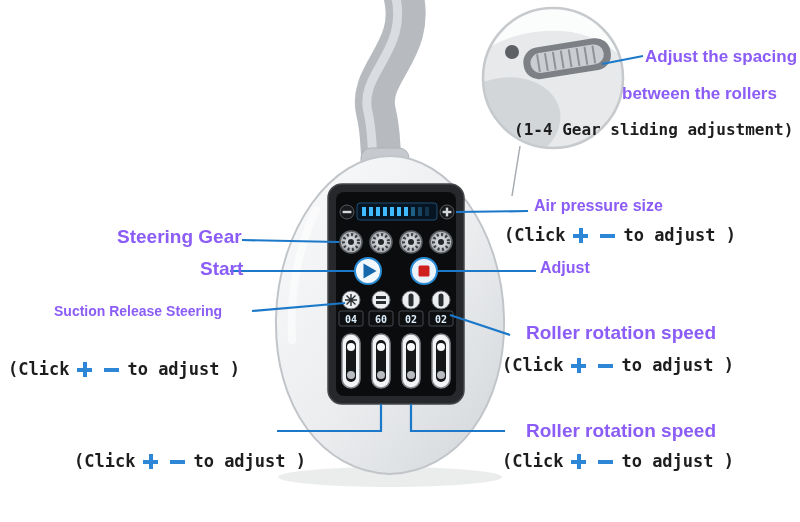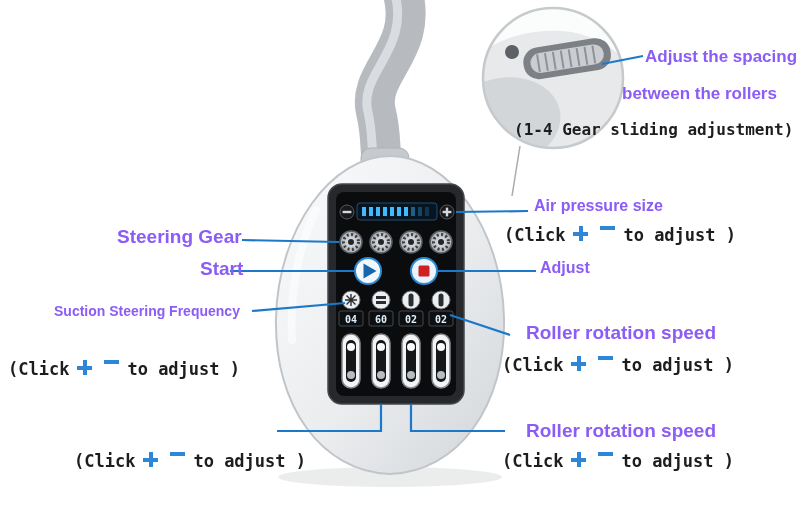--- a/index.html
+++ b/index.html
@@ -8,21 +8,21 @@
     overflow:hidden; font-family:"Liberation Sans", sans-serif;
   }
   .art { position:absolute; left:0; top:0; width:800px; height:522px; }
   .label { position:absolute; white-space:nowrap; line-height:1.15; }
   .blue  { color:#8b5cf6; font-weight:bold; font-family:"Liberation Sans", sans-serif; }
   .mono  { font-family:"DejaVu Sans Mono","Liberation Mono",monospace; color:#1d1d1d; font-weight:bold; }
   .fs19 { font-size:19px;margin-left:14px; }
   .fs17 { font-size:17px; }
   .fs16 { font-size:16px; }
   .fs14 { font-size:14px; }
-  .clickline { display:flex; align-items:flex-start; }
+  .clickline { display:flex; align-items:center; }
   .icon-plus {
     position:relative; display:inline-block; width:15px; height:15px;
     margin:0 6px 0 8px; flex:0 0 auto;
   }
   .icon-plus::before {
     content:""; position:absolute; left:0; top:5.5px; width:15px; height:4px; background:#2e87d6;
   }
   .icon-plus::after {
     content:""; position:absolute; left:5.5px; top:0; width:4px; height:15px; background:#2e87d6;
   }
@@ -214,21 +214,21 @@
     <span>(Click</span>
       <span class="icon-plus"></span>
       <span class="icon-minus"></span>
       <span>to adjust )</span>
   </div>
 
   <div class="label blue fs19" style="left:103px; top:226px">Steering Gear</div>
   <div class="label blue fs19" style="left:186px; top:258px">Start</div>
   <div class="label blue fs16" style="left:540px; top:259px">Adjust</div>
 
-  <div class="label blue fs14" style="left:54px; top:303px">Suction Steering Frequency</div>
+  <div class="label blue fs14" style="left:54px; top:303px">Suction Release Steering</div>
   <div class="label mono fs17 clickline" style="left:8px; top:360px">
     <span>(Click</span>
       <span class="icon-plus"></span>
       <span class="icon-minus"></span>
       <span>to adjust )</span>
   </div>
 
   <div class="label blue fs19" style="left:512px; top:322px">Roller rotation speed</div>
   <div class="label mono fs17 clickline" style="left:502px; top:356px">
     <span>(Click</span>

